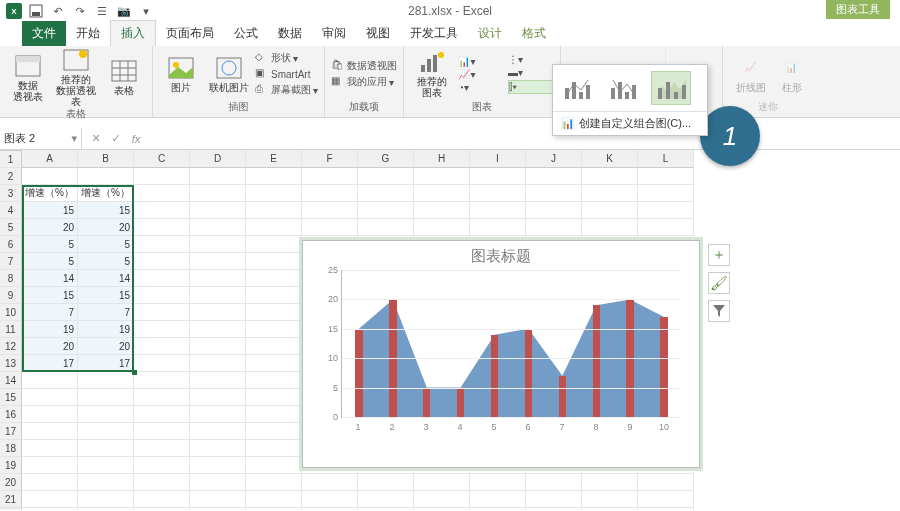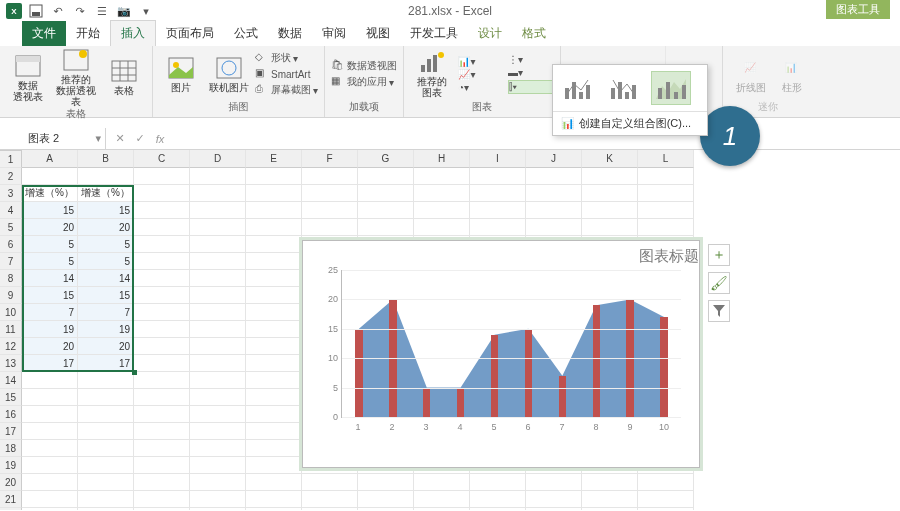--- a/index.html
+++ b/index.html
@@ -24,39 +24,39 @@
   .smallbtns { display:flex; flex-direction: column; gap:2px; font-size:10px; }
   .smallbtn { display:flex; align-items:center; gap:2px; cursor:pointer; color:#555; white-space:nowrap; }
   .smallbtn-icon { width:14px; height:14px; }
   .dropdown { position: absolute; background: #fff; border: 1px solid #c5c5c5; box-shadow: 2px 2px 6px rgba(0,0,0,.2); z-index: 10; }
   .dd-header { background: #f0f0f0; padding: 3px 8px; font-size: 11px; color: #444; border-bottom:1px solid #e0e0e0;}
   .dd-row { display: flex; gap: 6px; padding: 6px; }
   .dd-opt { width: 40px; height: 34px; border: 1px solid transparent; display:flex; align-items:center; justify-content:center; cursor:pointer;}
   .dd-opt.sel { background: #d9ead3; border:1px solid #b6d7a8;}
   .dd-foot { padding: 4px 8px; font-size: 11px; border-top:1px solid #e0e0e0; cursor:pointer; display:flex; align-items:center; gap:4px;}
   .formula-bar { display:flex; align-items:center; height:22px; border-bottom:1px solid #d4d4d4; }
-  .namebox { width:82px; height:22px; border-right:1px solid #d4d4d4; padding:0 4px; display:flex; align-items:center; justify-content:space-between; font-size:11px;margin-left:24px;}
+  .namebox { width:82px; height:22px; border-right:1px solid #d4d4d4; padding:0 4px; display:flex; align-items:center; justify-content:space-between; font-size:11px;}
   .fx-btns { display:flex; gap:4px; padding:0 6px; color:#999;}
   .fx-btn { width:16px; height:16px; display:flex; align-items:center; justify-content:center; cursor:pointer;}
   .grid-area { position: relative; display:flex; overflow:hidden; }
   .rowhdrs { display:flex; flex-direction:column; }
   .corner { width:22px; height:18px; background:#f0f0f0; border-right:1px solid #ccc; border-bottom:1px solid #ccc;}
   .rowhdr { width:22px; height:17px; background:#f0f0f0; border-right:1px solid #ccc; border-bottom:1px solid #e5e5e5; font-size:10px; display:flex; align-items:center; justify-content:center; color:#444;}
   .cols { flex:1; }
   .colhdrs { display:flex; height:18px;}
   .colhdr { width:56px; background:#f0f0f0; border-right:1px solid #e5e5e5; border-bottom:1px solid #ccc; font-size:10px; display:flex; align-items:center; justify-content:center; color:#444;}
   .rows { }
   .row { display:flex; height:17px; }
   .cell { width:56px; border-right:1px solid #e5e5e5; border-bottom:1px solid #e5e5e5; font-size:10px; padding:0 3px; display:flex; align-items:center; justify-content:flex-end; background:#fff;}
   .cell.hdr { font-weight:500; justify-content:center; background:#fff;}
   .cell.sel { background:#eef5fb; }
   .sel-border { position:absolute; border:2px solid #217346; pointer-events:none;}
   .sel-handle { position:absolute; width:5px; height:5px; background:#217346; pointer-events:none;}
   .chart-obj { position:absolute; background:#fff; border:1px solid #bbb; box-shadow: 0 0 0 3px #d6e5d6; }
-  .chart-title { text-align:right; font-size:15px; color:#7a7a7a; padding:6px 0 2px;}
+  .chart-title { text-align:center; font-size:15px; color:#7a7a7a; padding:6px 0 2px;}
   .chart-body { position:relative; margin: 2px 18px 4px 38px; height:148px; border-left:1px solid #bbb; border-bottom:1px solid #bbb;}
   .chart-tick { position:absolute; left:-24px; font-size:9px; color:#888; transform:translateY(-50%); width:20px; text-align:right;}
   .chart-grid { position:absolute; left:0; right:0; border-top:1px solid #eee;}
   .chart-cats { display:flex; margin-left:38px; margin-right:18px;}
   .chart-cat { flex:1; text-align:center; font-size:9px; color:#888;}
   .chart-legend { text-align:center; font-size:10px; padding:4px 0; color:#555;}
   .leg-sw { display:inline-block; width:8px; height:8px; margin:0 3px 0 10px;}
   .bars-layer, .area-layer { position:absolute; inset:0; }
   .side-btns { position:absolute; display:flex; flex-direction:column; gap:6px;}
   .side-btn { width:22px; height:22px; border:1px solid #ccc; background:#fff; display:flex; align-items:center; justify-content:center; cursor:pointer; color:#5a8a3c; font-size:14px;}

